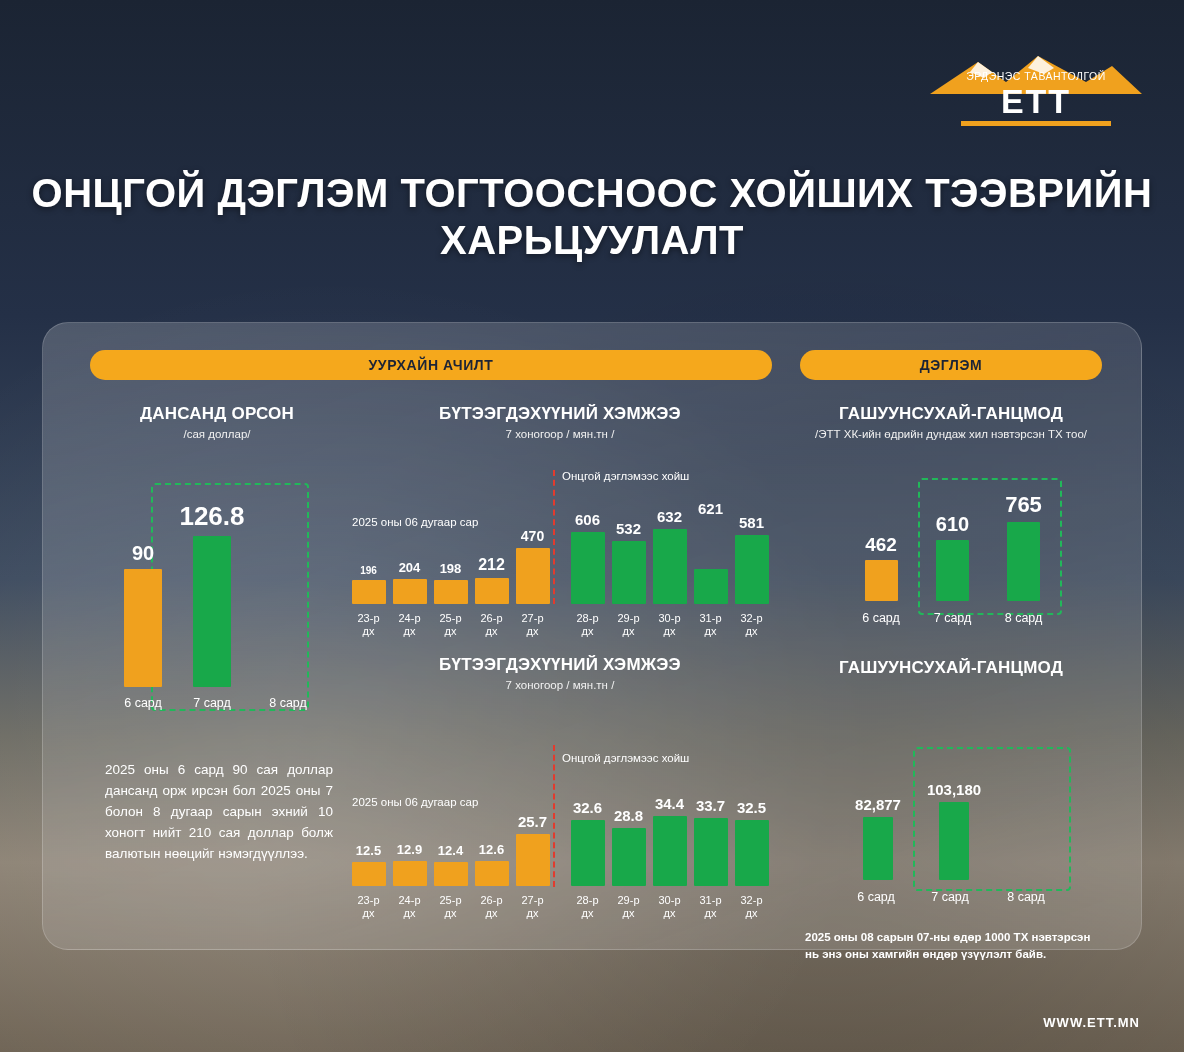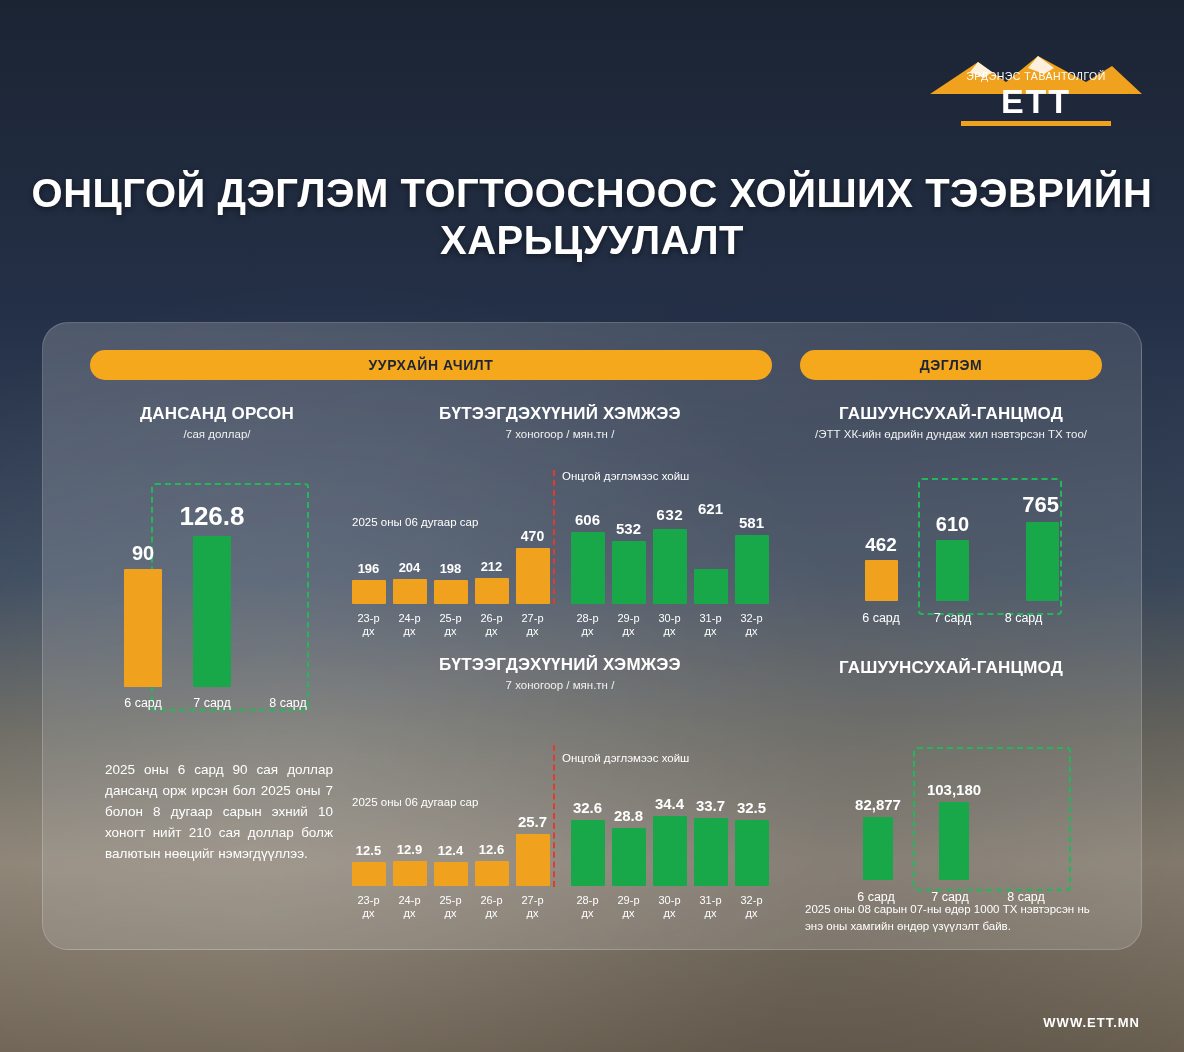--- a/index.html
+++ b/index.html
@@ -146,49 +146,49 @@
 <div class="chart" style="left:360px; top:404px; width:400px;">
   <div class="block-title">БҮТЭЭГДЭХҮҮНИЙ ХЭМЖЭЭ</div>
   <div class="block-sub">7 хоногоор / мян.тн /</div>
 </div>
 <div class="note-small" style="left:352px; top:516px;">2025 оны 06 дугаар сар</div>
 <div class="vline" style="left:553px; top:470px; height:134px;"></div>
 <div class="vline-label" style="left:562px; top:470px;">Онцгой дэглэмээс хойш</div>
 
 <div class="bars" style="left:348px; top:500px; height:104px;">
   <div class="barwrap" style="width:41px; height:104px;">
-    <div class="barval" style="font-size:13px;">196</div>
+    <div class="barval" style="font-size:10px;">196</div>
     <div class="bar orange" style="height:24px; width:34px;"></div>
   </div>
   <div class="barwrap" style="width:41px; height:104px;">
     <div class="barval" style="font-size:13px;">204</div>
     <div class="bar orange" style="height:25px; width:34px;"></div>
   </div>
   <div class="barwrap" style="width:41px; height:104px;">
     <div class="barval" style="font-size:13px;">198</div>
     <div class="bar orange" style="height:24px; width:34px;"></div>
   </div>
   <div class="barwrap" style="width:41px; height:104px;">
-    <div class="barval" style="font-size:13px;">212</div>
+    <div class="barval" style="font-size:16px;">212</div>
     <div class="bar orange" style="height:26px; width:34px;"></div>
   </div>
   <div class="barwrap" style="width:41px; height:104px;">
     <div class="barval" style="font-size:14px;">470</div>
     <div class="bar orange" style="height:56px; width:34px;"></div>
   </div>
   <div style="width:14px;"></div>
   <div class="barwrap" style="width:41px; height:104px;">
     <div class="barval" style="font-size:15px;">606</div>
     <div class="bar green" style="height:72px; width:34px;"></div>
   </div>
   <div class="barwrap" style="width:41px; height:104px;">
     <div class="barval" style="font-size:15px;">532</div>
     <div class="bar green" style="height:63px; width:34px;"></div>
   </div>
-  <div class="barwrap" style="width:41px; height:104px;font-family:Liberation Mono, monospace;">
+  <div class="barwrap" style="width:41px; height:104px;">
     <div class="barval" style="font-size:15px;">632</div>
     <div class="bar green" style="height:75px; width:34px;"></div>
   </div>
   <div class="barwrap" style="width:41px; height:104px;gap:48px;">
     <div class="barval" style="font-size:15px;">621</div>
     <div class="bar green" style="height:74px; width:34px;"></div>
   </div>
   <div class="barwrap" style="width:41px; height:104px;">
     <div class="barval" style="font-size:15px;">581</div>
     <div class="bar green" style="height:69px; width:34px;"></div>
@@ -300,21 +300,21 @@
 <div class="dashbox" style="left:918px; top:478px; width:144px; height:137px;"></div>
 <div class="bars" style="left:845px; top:486px; height:115px;">
   <div class="barwrap" style="width:72px; height:115px;">
     <div class="barval" style="font-size:19px;">462</div>
     <div class="bar orange" style="height:41px; width:33px;"></div>
   </div>
   <div class="barwrap" style="width:71px; height:115px;">
     <div class="barval" style="font-size:20px;">610</div>
     <div class="bar green" style="height:61px; width:33px;"></div>
   </div>
-  <div class="barwrap" style="width:71px; height:115px;align-items:flex-end;">
+  <div class="barwrap" style="width:71px; height:115px;">
     <div class="barval" style="font-size:22px;">765</div>
     <div class="bar green" style="height:79px; width:33px;"></div>
   </div>
 </div>
 <div style="position:absolute; left:845px; top:605px; display:flex;">
   <div class="barlabel" style="width:72px; font-size:12.5px;">6 сард</div>
   <div class="barlabel" style="width:71px; font-size:12.5px;">7 сард</div>
   <div class="barlabel" style="width:71px; font-size:12.5px;">8 сард</div>
 </div>
 
@@ -331,15 +331,15 @@
     <div class="barval" style="font-size:15px;">103,180</div>
     <div class="bar green" style="height:78px; width:30px;"></div>
   </div>
 </div>
 <div style="position:absolute; left:840px; top:884px; display:flex;">
   <div class="barlabel" style="width:72px; font-size:12.5px;">6 сард</div>
   <div class="barlabel" style="width:76px; font-size:12.5px;">7 сард</div>
   <div class="barlabel" style="width:76px; font-size:12.5px;">8 сард</div>
 </div>
 
-<div class="note-small" style="left:805px; top:901px; width:300px; line-height:1.45;">2025 оны 08 сарын 07-ны өдөр 1000 ТХ нэвтэрсэн нь энэ оны хамгийн өндөр үзүүлэлт байв.</div>
+<div class="note-small" style="left:805px; top:929px; width:300px; line-height:1.45;font-weight:bold;">2025 оны 08 сарын 07-ны өдөр 1000 ТХ нэвтэрсэн нь энэ оны хамгийн өндөр үзүүлэлт байв.</div>
 
 <div class="footer">WWW.ETT.MN</div>
 
 </body></html>

